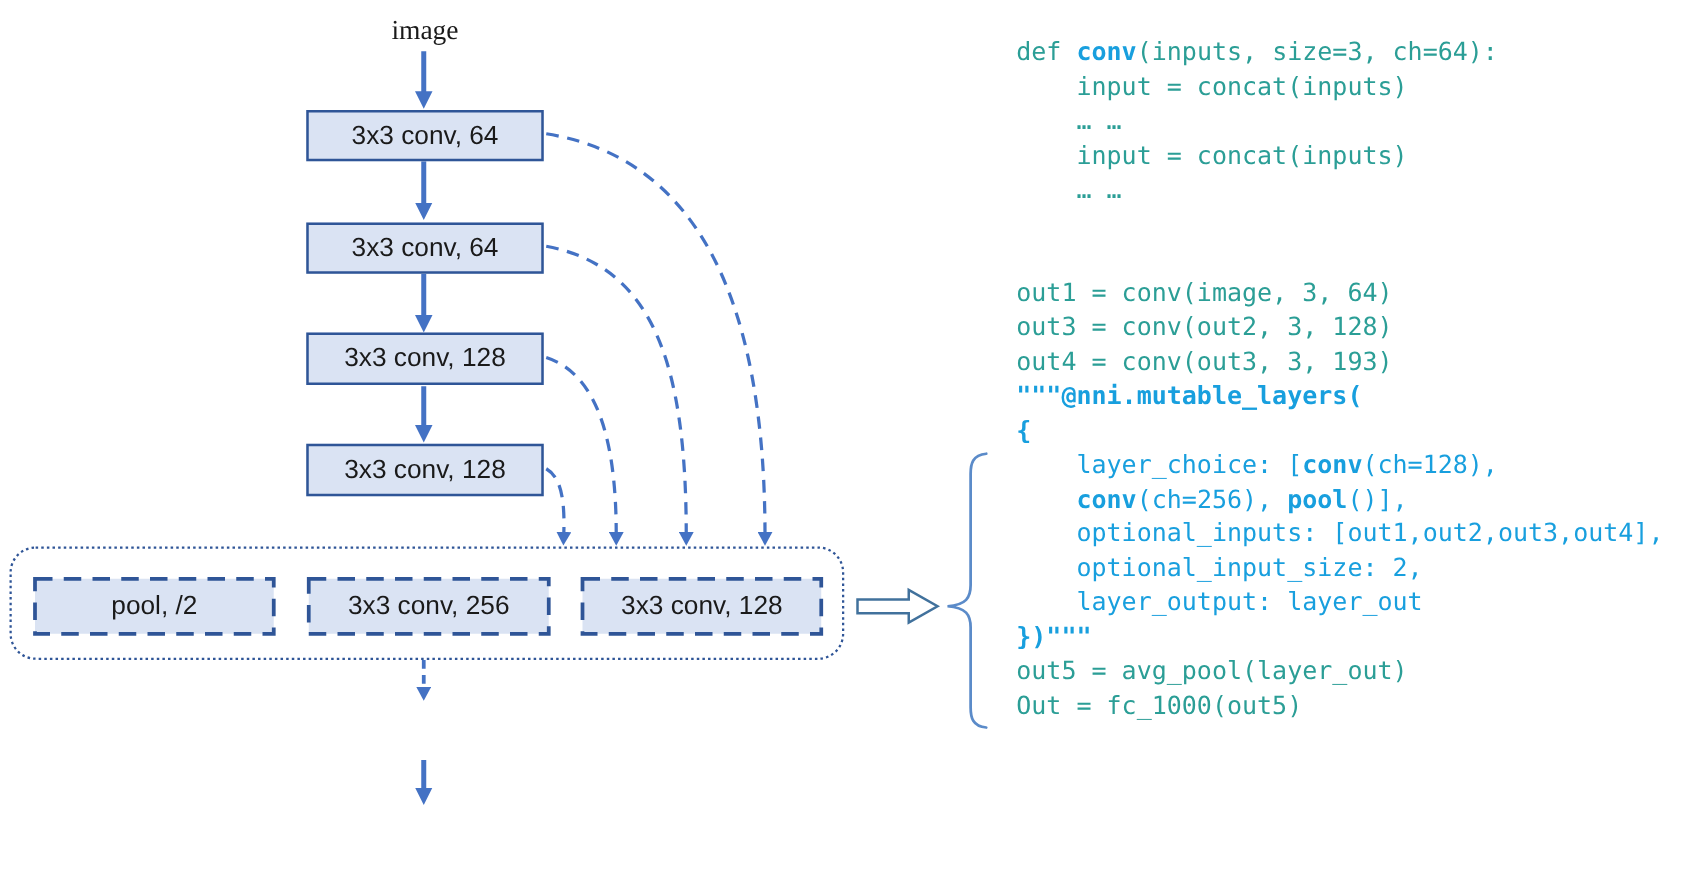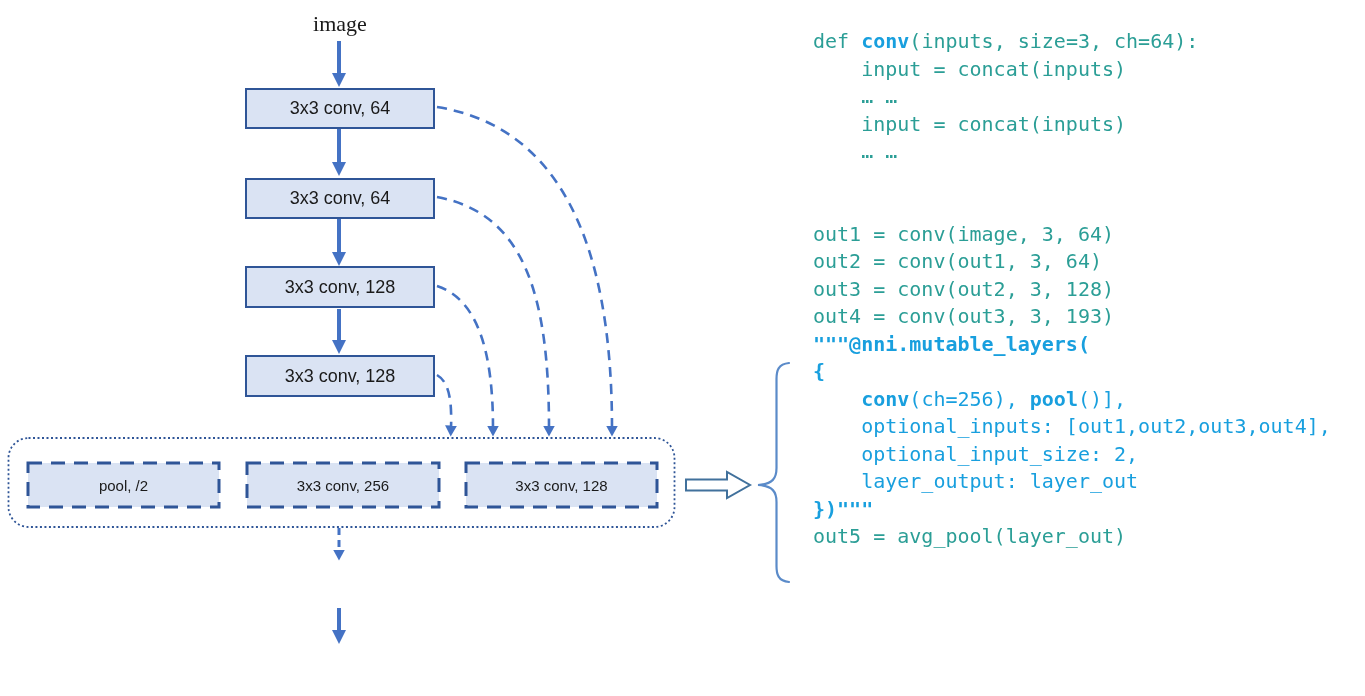--- a/index.html
+++ b/index.html
@@ -4,29 +4,29 @@
 <style>
   html,body{margin:0;padding:0;background:#fff;}
   .stage{
     position:relative;width:1365px;height:696px;background:#fff;overflow:hidden;
     font-family:"Liberation Sans", sans-serif;
   }
   .stage svg{position:absolute;left:0;top:0;}
   .node{
     position:absolute;display:flex;align-items:center;justify-content:center;
     background:var(--box-fill);border:2.5px solid var(--box-border);
-    box-sizing:border-box;font-size:18px;color:var(--label-black);text-align:right;
+    box-sizing:border-box;font-size:21px;color:var(--label-black);text-align:right;
   }
   .free-label{
     position:absolute;display:flex;align-items:center;justify-content:center;
     font-size:22px;color:var(--label-black);font-family:Liberation Serif, serif;
   }
   .choice-label{
     position:absolute;display:flex;align-items:center;justify-content:center;
-    font-size:15px;color:var(--label-black);border-radius:10px;
+    font-size:21px;color:var(--label-black);border-radius:10px;
   }
   .code{
     position:absolute;left:813px;top:28px;
     font-family:"DejaVu Sans Mono", monospace;
     font-size:20px;line-height:27.5px;
   }
   .cl{height:27.5px;white-space:pre;}
   .t{color:var(--code-teal);}
   .b{color:var(--code-blue);}
   .bb{color:var(--code-blue);font-weight:bold;margin-top:21px;}
@@ -84,26 +84,27 @@
 
   <div class="code">
       <div class="cl"><span class="t">def </span><span class="bb">conv</span><span class="t">(inputs, size=3, ch=64):</span></div>
       <div class="cl"><span class="t">    input = concat(inputs)</span></div>
       <div class="cl"><span class="t">    … …</span></div>
       <div class="cl"><span class="t">    input = concat(inputs)</span></div>
       <div class="cl"><span class="t">    … …</span></div>
       <div class="cl"></div>
       <div class="cl"></div>
       <div class="cl"><span class="t">out1 = conv(image, 3, 64)</span></div>
-      <div class="cl"><span class="t">out2 = conv(out1, 3, 64)</span></div>
       <div class="cl"><span class="t">out3 = conv(out2, 3, 128)</span></div>
       <div class="cl"><span class="t">out4 = conv(out3, 3, 193)</span></div>
       <div class="cl"><span class="bb">"""@nni.mutable_layers(</span></div>
       <div class="cl"><span class="bb">{</span></div>
+      <div class="cl"><span class="b">    layer_choice: [</span><span class="bb">conv</span><span class="b">(ch=128),</span></div>
       <div class="cl"><span class="b">    </span><span class="bb">conv</span><span class="b">(ch=256), </span><span class="bb">pool</span><span class="b">()],</span></div>
       <div class="cl"><span class="b">    optional_inputs: [out1,out2,out3,out4],</span></div>
       <div class="cl"><span class="b">    optional_input_size: 2,</span></div>
       <div class="cl"><span class="b">    layer_output: layer_out</span></div>
       <div class="cl"><span class="bb">})"""</span></div>
       <div class="cl"><span class="t">out5 = avg_pool(layer_out)</span></div>
+      <div class="cl"><span class="t">Out = fc_1000(out5)</span></div>
     </div>
 
 </div>
 
 </body></html>

